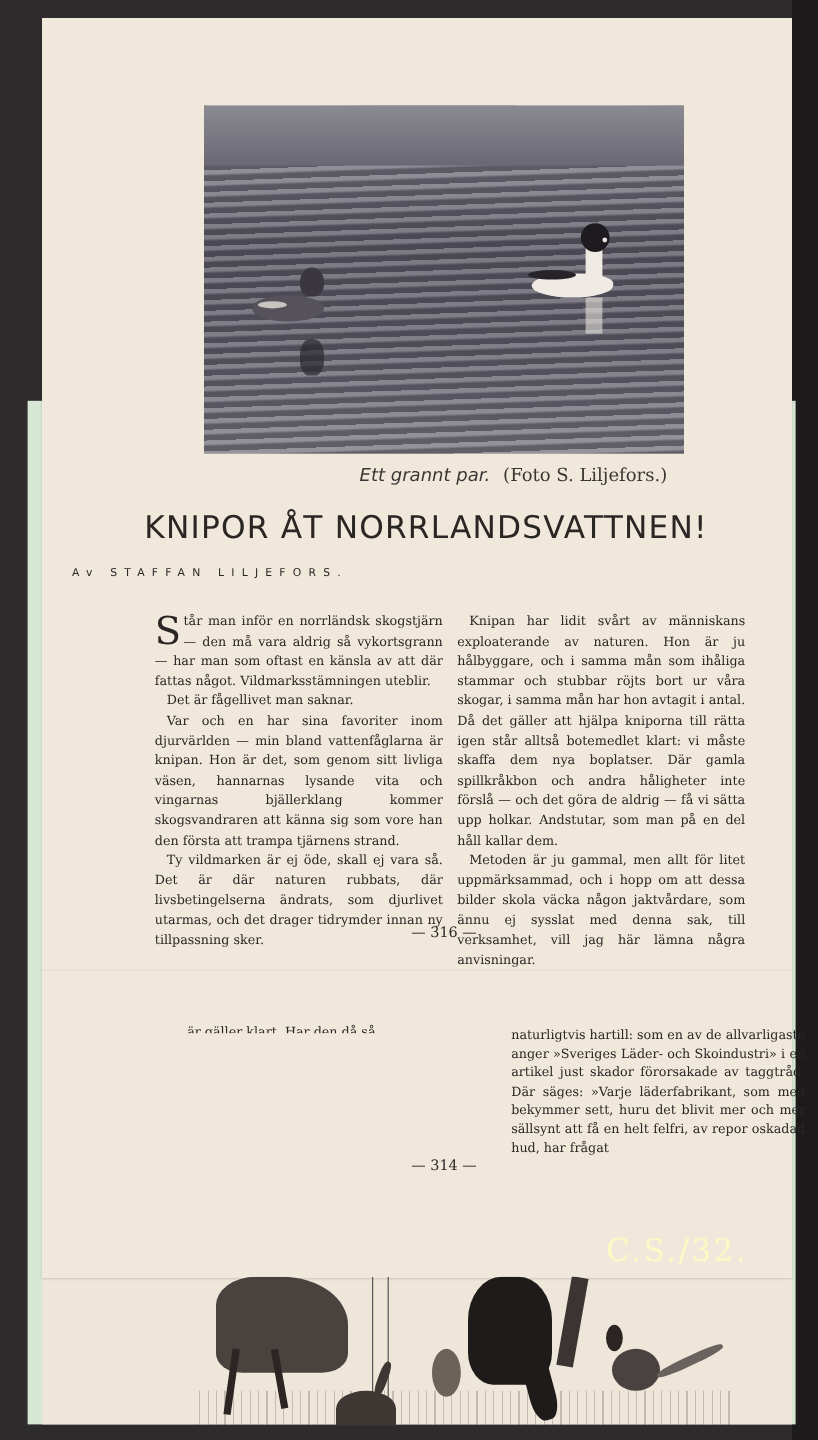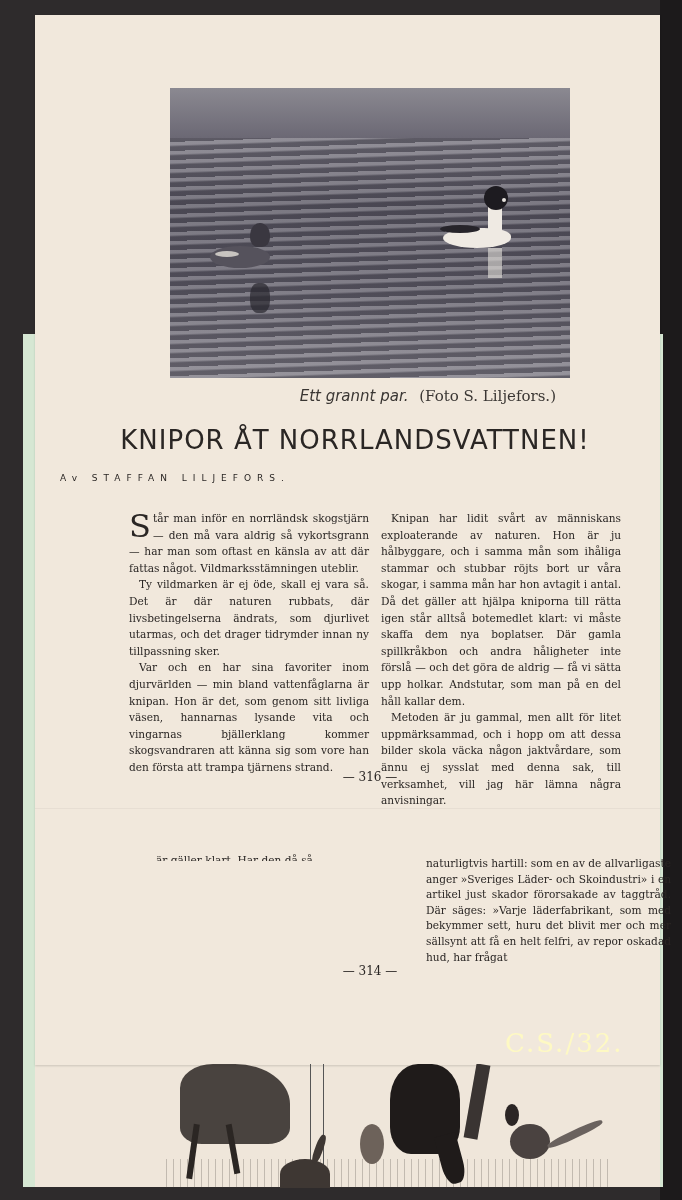--- a/index.html
+++ b/index.html
@@ -133,22 +133,23 @@
 <div class="caption">
   <span class="cap-italic">Ett grannt par.</span>
   <span class="cap-credit">(Foto S. Liljefors.)</span>
 </div>
 
 <div class="title">KNIPOR ÅT NORRLANDSVATTNEN!</div>
 <div class="byline">Av STAFFAN LILJEFORS.</div>
 
 <div class="col col-left">
   <p class="first"><span class="dropcap">S</span><span>tår man inför en norrländsk skogstjärn — den må vara aldrig så vykortsgrann — har man som oftast en känsla av att där fattas något. Vildmarksstämningen uteblir.</span></p>
+  <p>Det är fågellivet man saknar.</p>
+  <p>Var och en har sina favoriter inom djurvärlden — min bland vattenfåglarna är knipan. Hon är det, som genom sitt livliga väsen, hannarnas lysande vita och vingarnas bjällerklang kommer skogsvandraren att känna sig som vore han den första att trampa tjärnens strand.</p>
   <p>Ty vildmarken är ej öde, skall ej vara så. Det är där naturen rubbats, där livsbetingelserna ändrats, som djurlivet utarmas, och det drager tidrymder innan ny tillpassning sker.</p>
-  <p>Var och en har sina favoriter inom djurvärlden — min bland vattenfåglarna är knipan. Hon är det, som genom sitt livliga väsen, hannarnas lysande vita och vingarnas bjällerklang kommer skogsvandraren att känna sig som vore han den första att trampa tjärnens strand.</p>
 </div>
 
 <div class="col col-right">
   <p>Knipan har lidit svårt av människans exploaterande av naturen. Hon är ju hålbyggare, och i samma mån som ihåliga stammar och stubbar röjts bort ur våra skogar, i samma mån har hon avtagit i antal. Då det gäller att hjälpa kniporna till rätta igen står alltså botemedlet klart: vi måste skaffa dem nya boplatser. Där gamla spillkråkbon och andra håligheter inte förslå — och det göra de aldrig — få vi sätta upp holkar. Andstutar, som man på en del håll kallar dem.</p>
   <p>Metoden är ju gammal, men allt för litet uppmärksammad, och i hopp om att dessa bilder skola väcka någon jaktvårdare, som ännu ej sysslat med denna sak, till verksamhet, vill jag här lämna några anvisningar.</p>
 </div>
 
 <div class="page-num page-num-1">— 316 —</div>
 
 <div class="col2 col2-left">

